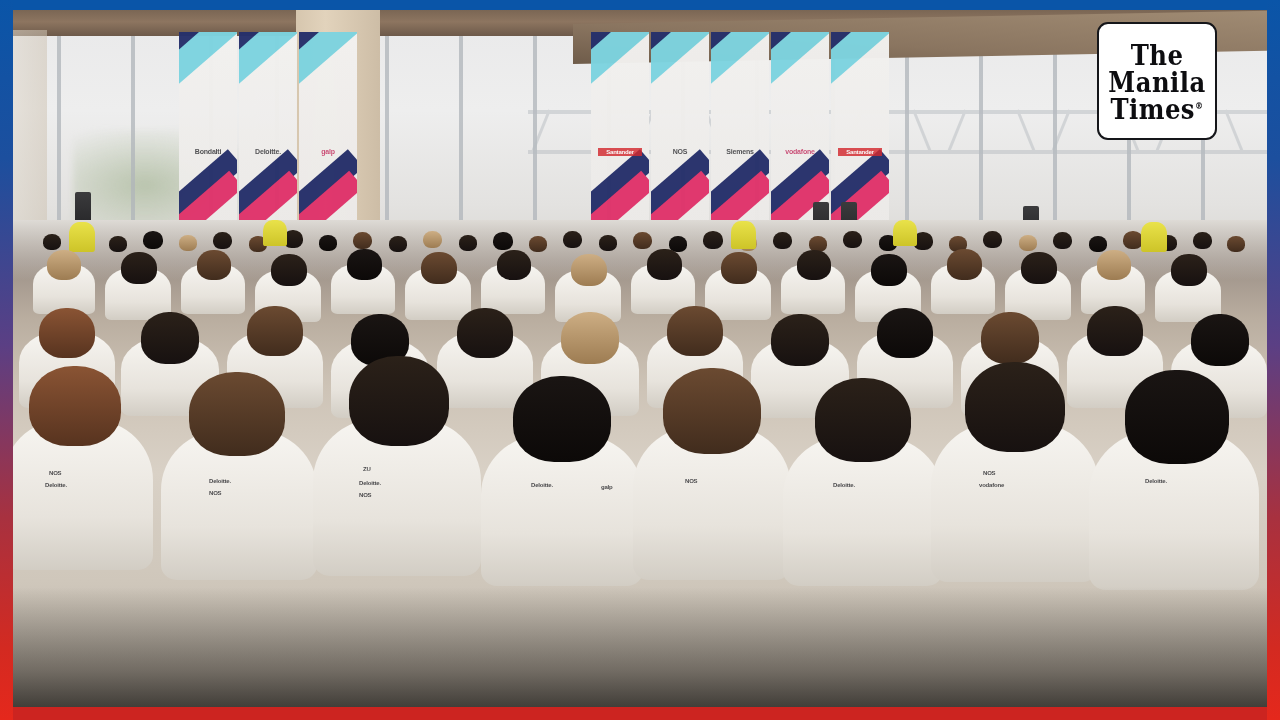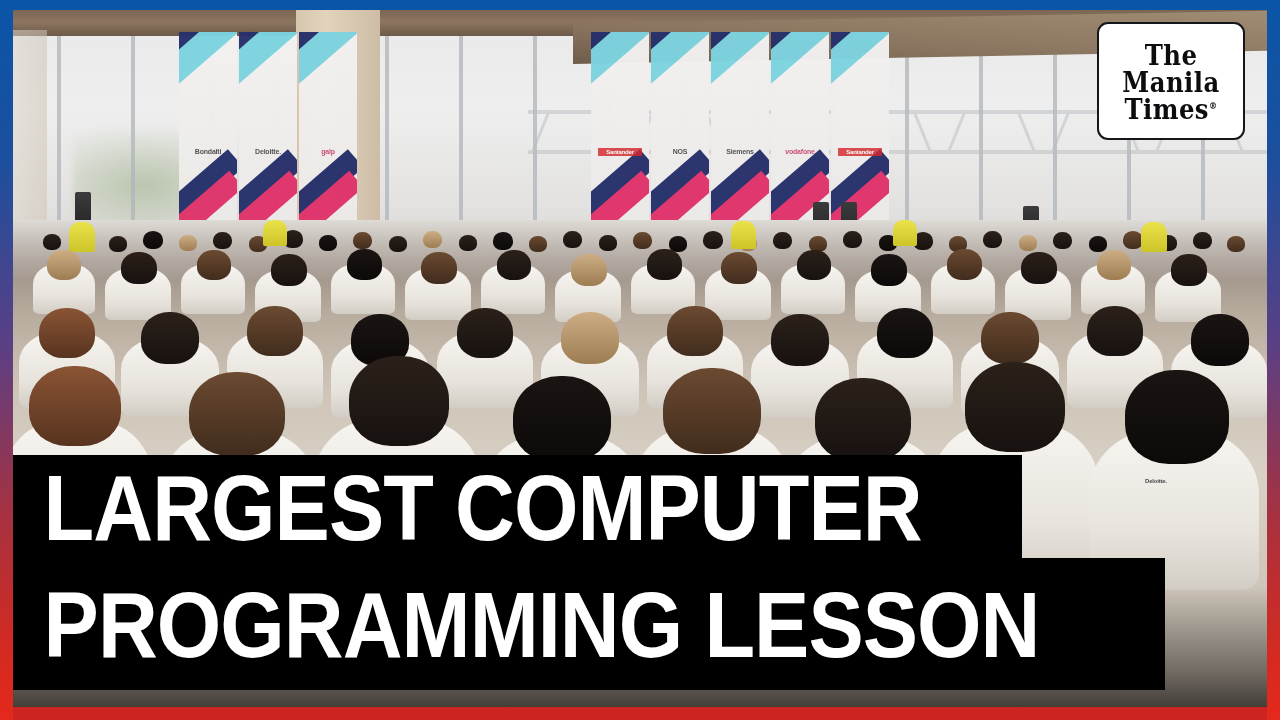--- a/index.html
+++ b/index.html
@@ -233,21 +233,21 @@
     transform-origin: left center;
     padding-left: 34px;
     white-space: nowrap;
   }
   #cap-line-1 .cap-text { padding-top: 4px; }
   #cap-line-2 .cap-text { padding-top: 2px; }
 
   
   #logo-badge {
     position: absolute; left: 1097px; top: 22px;
-    width: 148px; height: 118px; z-index: 35;
+    width: 120px; height: 118px; z-index: 35;
     background: #ffffff;
     border: 2px solid #15161a;
     border-radius: 11px;
     display: flex; flex-direction: column;
     align-items: center; justify-content: center;
     padding-top: 2px;
   }
   #logo-badge .logo-line {
     font-family: "DejaVu Serif", serif;
     font-weight: 700;
@@ -528,28 +528,20 @@
       <div class="tee-logo" style="left:966px;top:262px">vodafone</div>
 
       <div class="tee" style="left:1076px;top:210px;width:170px;height:160px"></div>
       <div class="head hair-black" style="left:1112px;top:150px;width:104px;height:94px"></div>
       <div class="tee-logo" style="left:1132px;top:258px">Deloitte.</div>
 
       <div id="crowd-shadow"></div>
     </div>
   </div>
 
-  <div id="caption">
-    <div class="cap-line" id="cap-line-1">
-      <span class="cap-text">LARGEST COMPUTER</span>
-    </div>
-    <div class="cap-line" id="cap-line-2">
-      <span class="cap-text">PROGRAMMING LESSON</span>
-    </div>
-  </div>
 
   <div id="logo-badge">
     <div class="logo-line l1">The</div>
     <div class="logo-line l2">Manila</div>
     <div class="logo-line l3">
       <span>Times</span><span class="reg">®</span>
     </div>
   </div>
 
   <div class="frame-edge" id="frame-top"></div>

